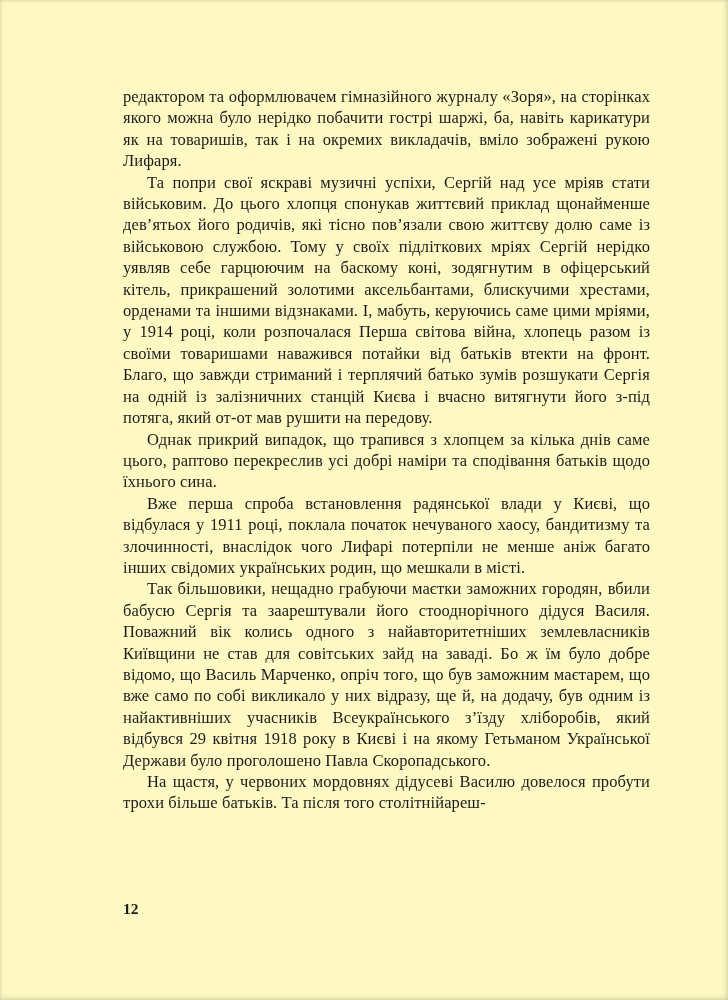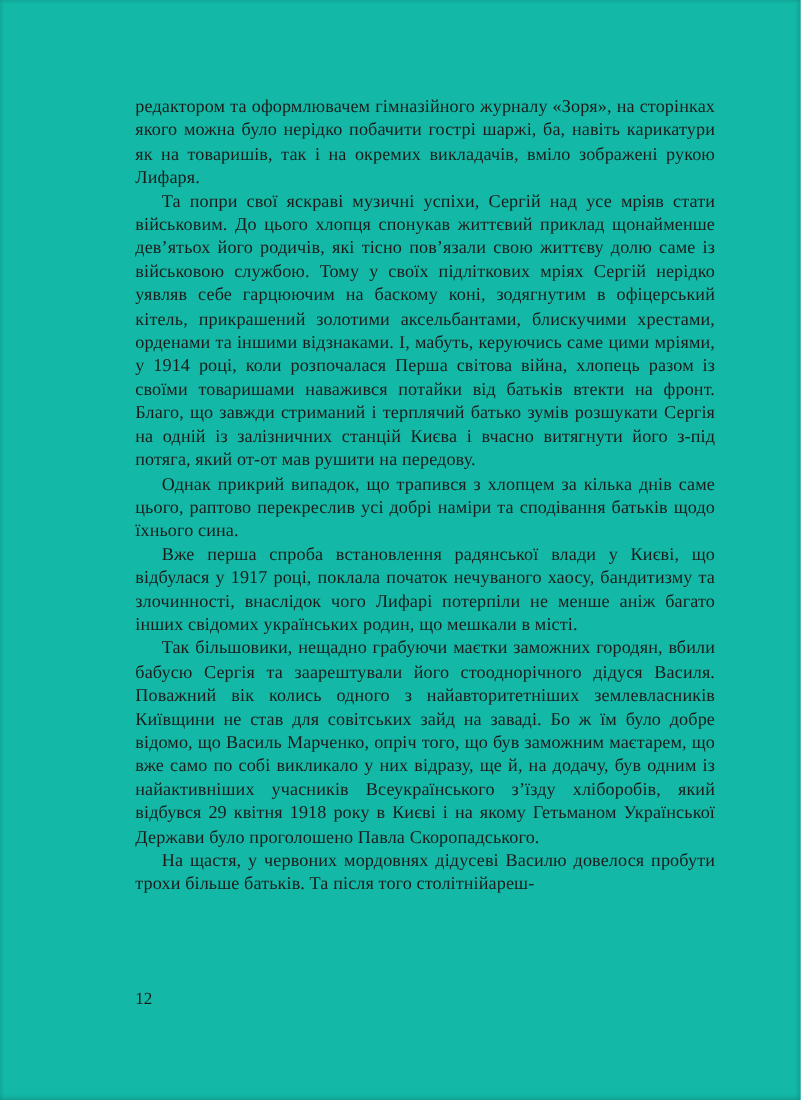--- a/index.html
+++ b/index.html
@@ -9,21 +9,21 @@
     height: 1000px;
     background: #ffffff;
     font-family: "Liberation Serif", "DejaVu Serif", serif;
     overflow: hidden;
   }
 
   .scan-page {
     position: relative;
     width: 728px;
     height: 1000px;
-    background: #14b8a6;
+    background: #fef9c3;
     
     box-shadow:
       inset -3px 0 4px rgba(0,0,0,0.08),
       inset 0 -3px 4px rgba(0,0,0,0.08),
       inset 2px 0 3px rgba(0,0,0,0.04),
       inset 0 2px 3px rgba(0,0,0,0.04);
   }
 
   .text-block {
     position: absolute;
@@ -44,32 +44,32 @@
   .text-block p.noindent {
     text-indent: 0;
   }
 
   .page-number {
     position: absolute;
     left: 123px;
     top: 900px;
     color: #1c1c1c;
     font-size: 15.5px;
-    font-weight: normal;
+    font-weight: bold;
   }
 </style>
 </head>
 <body>
 
 <div class="scan-page">
 
   <div class="text-block">
     <p class="noindent">редактором та оформлювачем гімназійного журналу «Зоря», на сторінках якого можна було нерідко побачити гострі шаржі, ба, навіть карикатури як на товаришів, так і на окремих викладачів, вміло зображені рукою Лифаря.</p>
     <p>Та попри свої яскраві музичні успіхи, Сергій над усе мріяв стати військовим. До цього хлопця спонукав життєвий приклад щонайменше дев’ятьох його родичів, які тісно пов’язали свою життєву долю саме із військовою службою. Тому у своїх підліткових мріях Сергій нерідко уявляв себе гарцюючим на баскому коні, зодягнутим в офіцерський кітель, прикрашений золотими аксельбантами, блискучими хрестами, орденами та іншими відзнаками. І, мабуть, керуючись саме цими мріями, у 1914 році, коли розпочалася Перша світова війна, хлопець разом із своїми товаришами наважився потайки від батьків втекти на фронт. Благо, що завжди стриманий і терплячий батько зумів розшукати Сергія на одній із залізничних станцій Києва і вчасно витягнути його з-під потяга, який от-от мав рушити на передову.</p>
     <p>Однак прикрий випадок, що трапився з хлопцем за кілька днів саме цього, раптово перекреслив усі добрі наміри та сподівання батьків щодо їхнього сина.</p>
-    <p>Вже перша спроба встановлення радянської влади у Києві, що відбулася у 1917 році, поклала початок нечуваного хаосу, бандитизму та злочинності, внаслідок чого Лифарі потерпіли не менше аніж багато інших свідомих українських родин, що мешкали в місті.</p>
+    <p>Вже перша спроба встановлення радянської влади у Києві, що відбулася у 1911 році, поклала початок нечуваного хаосу, бандитизму та злочинності, внаслідок чого Лифарі потерпіли не менше аніж багато інших свідомих українських родин, що мешкали в місті.</p>
     <p>Так більшовики, нещадно грабуючи маєтки заможних городян, вбили бабусю Сергія та заарештували його стооднорічного дідуся Василя. Поважний вік колись одного з найавторитетніших землевласників Київщини не став для совітських зайд на заваді. Бо ж їм було добре відомо, що Василь Марченко, опріч того, що був заможним маєтарем, що вже само по собі викликало у них відразу, ще й, на додачу, був одним із найактивніших учасників Всеукраїнського з’їзду хліборобів, який відбувся 29 квітня 1918 року в Києві і на якому Гетьманом Української Держави було проголошено Павла Скоропадського.</p>
     <p>На щастя, у червоних мордовнях дідусеві Василю довелося пробути трохи більше батьків. Та після того столітнійареш-</p>
   </div>
 
   <div class="page-number">12</div>
 
 </div>
 
 </body></html>

